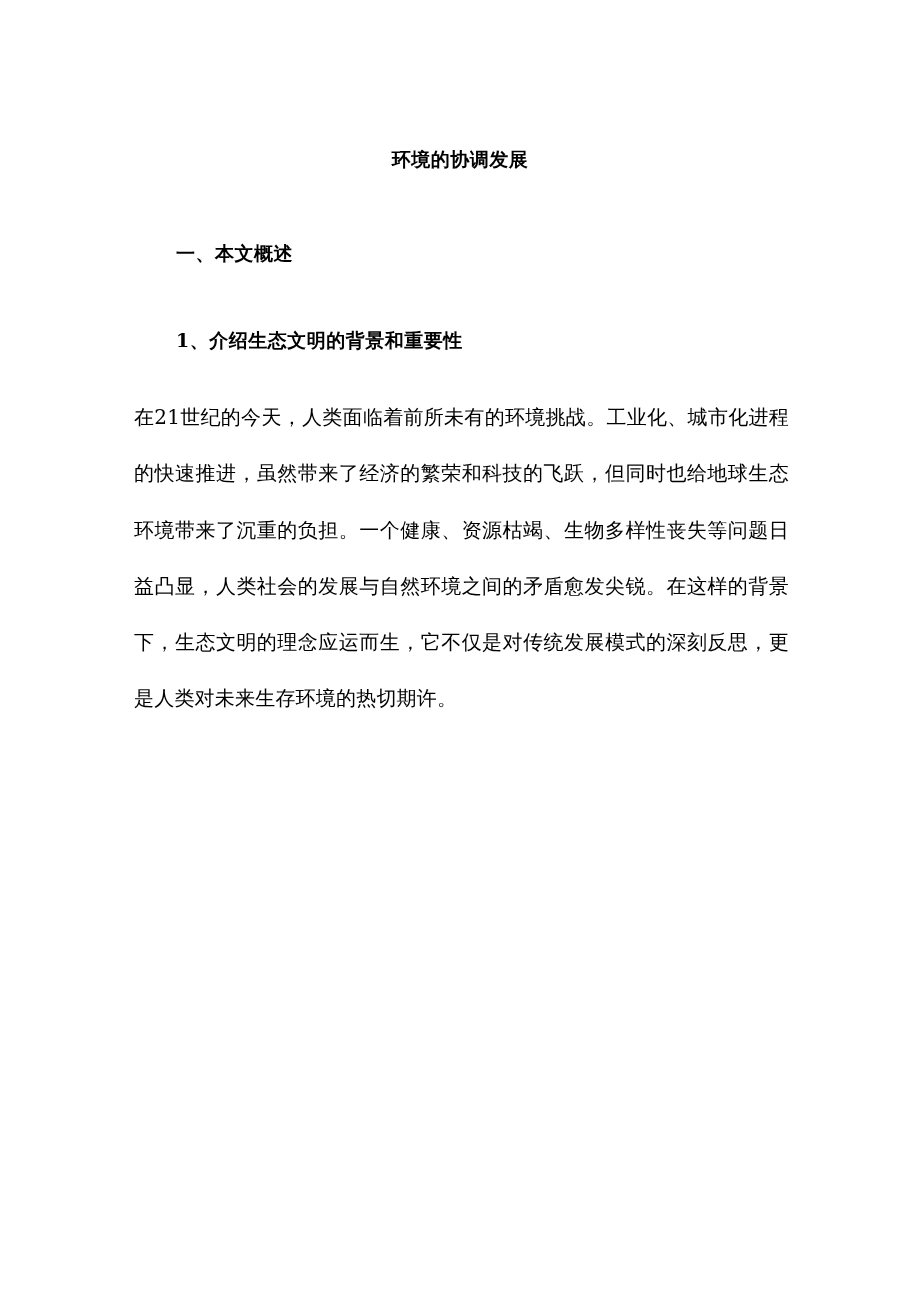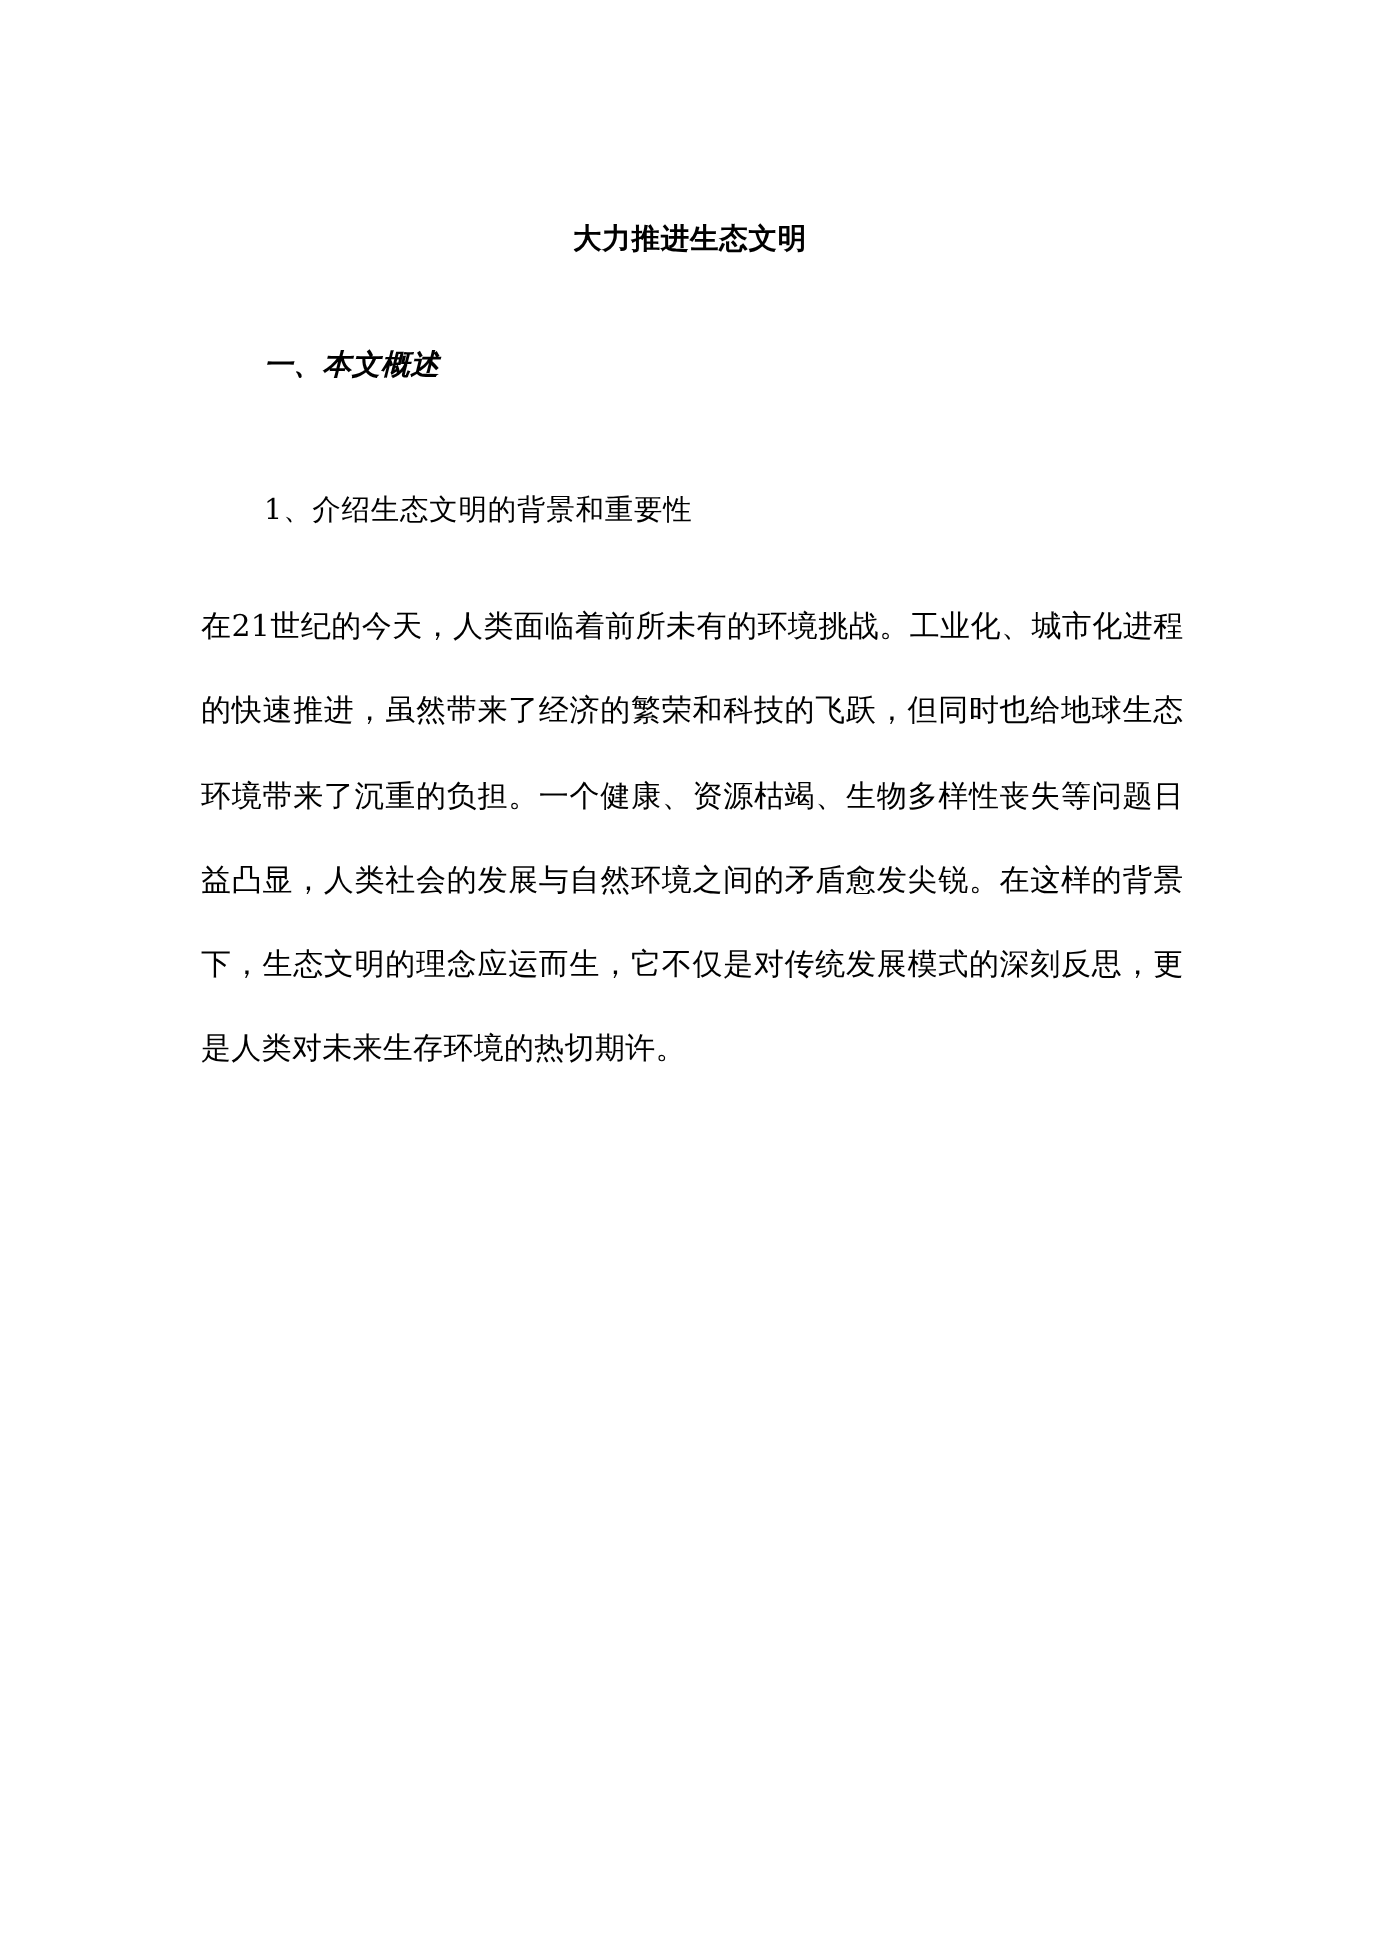--- a/index.html
+++ b/index.html
@@ -29,34 +29,33 @@
       left: 0;
       width: 920px;
       text-align: center;
       font-size: 19px;
       font-weight: bold;
       line-height: 30px;
       letter-spacing: 0.5px;
     }
     .h1 {
       position: absolute;
-      top: 228px;
+      top: 238px;
       left: 176px;
       font-size: 19px;
       font-weight: bold;
       line-height: 30px;
       letter-spacing: 0.5px;
-      font-style: italic;
     }
     .h2 {
       position: absolute;
       top: 325px;
       left: 176px;
       font-size: 19px;
-      font-weight: normal;
+      font-weight: bold;
       line-height: 30px;
       letter-spacing: 0.5px;
     }
     .body-text {
       position: absolute;
       left: 134px;
       top: 389px;
       width: 655px;
     }
     .para {
@@ -66,19 +65,19 @@
       text-align: justify;
       text-justify: inter-character;
       word-break: break-all;
       letter-spacing: 0.2px;
     }
   </style>
 </head>
 <body>
 
 <div class="page">
-  <div class="title">大力推进生态文明</div>
+  <div class="title">环境的协调发展</div>
   <div class="h1">一、本文概述</div>
   <div class="h2">1、介绍生态文明的背景和重要性</div>
   <div class="body-text">
     <p class="para">在21世纪的今天，人类面临着前所未有的环境挑战。工业化、城市化进程的快速推进，虽然带来了经济的繁荣和科技的飞跃，但同时也给地球生态环境带来了沉重的负担。一个健康、资源枯竭、生物多样性丧失等问题日益凸显，人类社会的发展与自然环境之间的矛盾愈发尖锐。在这样的背景下，生态文明的理念应运而生，它不仅是对传统发展模式的深刻反思，更是人类对未来生存环境的热切期许。</p>
   </div>
 </div>
 
 </body></html>

